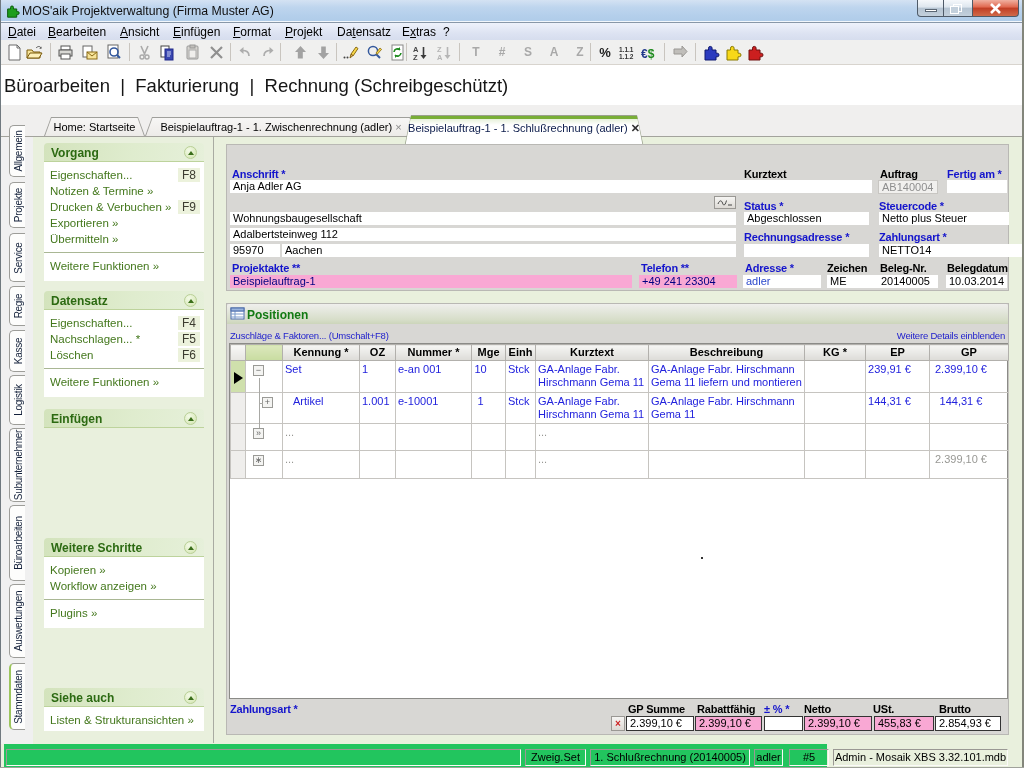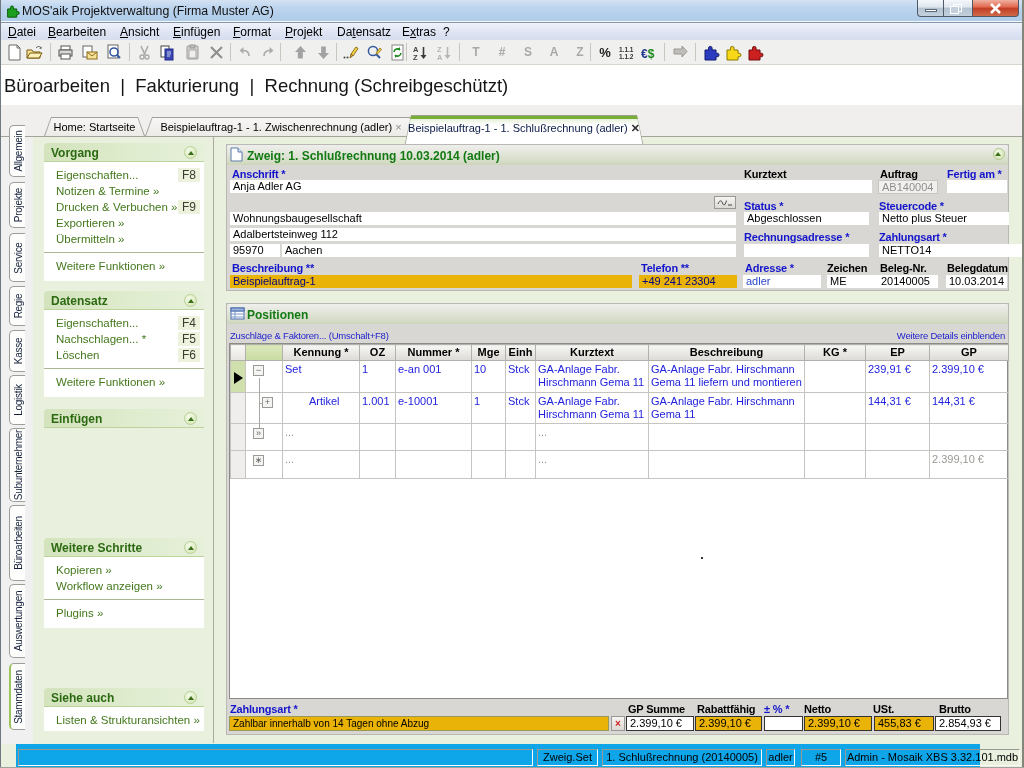--- a/index.html
+++ b/index.html
@@ -1,21 +1,21 @@
 <!DOCTYPE html>
 <html><head><meta charset="utf-8">
 <style>
 *{margin:0;padding:0;box-sizing:border-box}
 html,body{width:1024px;height:768px;overflow:hidden}
 body{font-family:"Liberation Sans",sans-serif;font-size:11px;position:relative;background:#e9f0dd}
 .ab{position:absolute}
 .bl{position:absolute;font-weight:bold;color:#1414cc;white-space:nowrap;letter-spacing:-0.2px}
 .bk{position:absolute;font-weight:bold;color:#000;white-space:nowrap;letter-spacing:-0.2px}
 .f{position:absolute;background:#fff;height:13px;line-height:13px;padding:0 3px;white-space:nowrap;overflow:hidden;color:#000}
-.fy{background:#eab308}
+.fy{background:#f9a8d4}
 .navy{color:#000080}
 
 #titlebar{position:absolute;left:0;top:0;width:1024px;height:21px;background:linear-gradient(#d4e2f3 0,#bed5ee 35%,#b4cfeb 75%,#b0cce9)}
 #titlebar .tline1{position:absolute;left:0;top:21px;width:1024px;height:1px;background:#f2f7fc}
 #titlebar .tline2{position:absolute;left:0;top:22px;width:1024px;height:1px;background:#8897a8}
 #ttext{position:absolute;left:22px;top:4px;font-size:12.3px;color:#101010;white-space:nowrap}
 .wbtn{position:absolute;top:0;height:17px;border:1px solid #4e5a68;border-top:none}
 #bmin{left:917px;width:27px;border-radius:0 0 0 4px;background:linear-gradient(#f5f8fb,#dde6ee 45%,#b5c4d2 50%,#c3d0dc)}
 #bmax{left:943px;width:30px;background:linear-gradient(#f5f8fb,#dde6ee 45%,#b5c4d2 50%,#c3d0dc)}
 #bclose{left:972px;width:47px;border-radius:0 0 4px 0;background:linear-gradient(#f0b0a0,#e0674e 45%,#c03d24 50%,#d06a4a)}
@@ -45,43 +45,43 @@
 #lstrip{position:absolute;left:0;top:137px;width:33px;height:607px;background:#f0f0f0}
 .vtab{position:absolute;left:9px;width:16px;background:#fdfdfc;border:1px solid #9d9d99;border-right:none;border-radius:5px 0 0 5px}
 .vtab span{position:absolute;left:50%;top:50%;transform:translate(-50%,-50%) rotate(-90deg);font-size:10px;letter-spacing:-0.3px;color:#13203a;white-space:nowrap}
 
 .sbox{position:absolute;left:44px;width:160px}
 .shead{position:relative;height:19px;background:linear-gradient(100deg,#d3e3bc,#dfecce 55%,#e6f0da);border-bottom:1px solid #bdd39c;border-radius:4px 4px 0 0}
 .shead b{position:absolute;left:7px;top:3px;font-size:12px;color:#2c6a12}
 .shead .cbtn{position:absolute;right:7px;top:3px;width:13px;height:13px;border-radius:50%;background:radial-gradient(circle at 35% 30%,#f2f9e6,#d2e5ae);border:1px solid #b9cf96}
 .shead .cbtn:after{content:"";position:absolute;left:3px;top:4px;border-left:3px solid transparent;border-right:3px solid transparent;border-bottom:4px solid #3a6e1a}
 .sbody{position:relative;background:#fff;padding-top:5px}
-.srow{position:relative;height:16px;line-height:16px;padding-left:12px;color:#44781d;font-size:11.5px;white-space:nowrap}
+.srow{position:relative;height:16px;line-height:16px;padding-left:6px;color:#44781d;font-size:11.5px;white-space:nowrap}
 .srow .kb{position:absolute;right:4px;top:1px;height:14px;line-height:14px;padding:0 4px;background:#ecf2dc;color:#3c3c30;font-size:12px}
 .ssep{height:1px;background:#a9b794;margin:5px 0 5px 0}
 .spad{height:7px}
 
 #gutter{position:absolute;left:213px;top:137px;width:1px;height:606px;background:#a9aba2}
 .panel{position:absolute;left:226px;width:783px;background:#d8d7d4;border:1px solid #b9b8b4}
 .phead{position:absolute;left:0;top:0;width:100%;height:20px;background:linear-gradient(#efefed,#d6ddc8 80%,#ccd5ba);border-radius:2px 2px 0 0}
 .phead b{position:absolute;left:20px;top:4px;font-size:12px;color:#137a13;white-space:nowrap}
 
 #ptable{border-collapse:collapse;table-layout:fixed;width:778px;font-size:11px;color:#2222dd}
 #ptable td{border:1px solid #c6c4c0;padding:2px 1px 0 2px;vertical-align:top;overflow:hidden;line-height:13px}
 #ptable .th td{background:linear-gradient(#f6f6f4,#dcdbd7);border:1px solid #b2b0ac;color:#000;font-weight:bold;text-align:center;height:16px;padding:1px 0 0 0}
 #ptable .th .tre{background:linear-gradient(#dce8bd,#c8dca0)}
 #ptable .th .sel{background:linear-gradient(#f8f8f6,#e6e5e1)}
 #ptable .sel{background:#efeeec;padding:0}
 #ptable .tre{padding:4px 0 0 0}
-#ptable .r{text-align:left;padding-right:18px}
+#ptable .r{text-align:center;padding-right:18px}
 #ptable .gy{color:#989894}
 .tbox{display:inline-block;width:11px;height:11px;border:1px solid #9a9a96;background:#f4f4f2;color:#666;font-size:9px;line-height:9px;text-align:center;vertical-align:top}
 .arr{margin:11px auto 0;width:0;height:0;border-top:6px solid transparent;border-bottom:6px solid transparent;border-left:9px solid #000}
 
-#statusbar{position:absolute;left:16px;top:744px;width:964px;height:24px;background:#0ea5e9}
+#statusbar{position:absolute;left:4px;top:744px;width:823px;height:24px;background:#22c55e}
 .seg{position:absolute;top:5px;height:17px;border:1px solid;border-color:#9a9894 #fbfaf8 #fbfaf8 #9a9894;text-align:center;line-height:15px;color:#000;white-space:nowrap;overflow:hidden}
 </style></head>
 <body>
 
 <div id="titlebar">
     <div class="tline1"></div>
     <div class="tline2"></div>
   </div>
 <svg class="ab" style="left:6px;top:4px" width="14" height="14" viewBox="0 0 17 17">
     <path d="M2 6h3.5V4.2a1.8 1.8 0 1 1 3.6 0V6H13v3.2h1.2a1.8 1.8 0 1 1 0 3.6H13V16H2z" fill="#1d9e1d" stroke="#0a5a0a" stroke-width="1.2"></path>
@@ -346,29 +346,20 @@
       </div>
 <div class="sbody">
         <div class="srow">Listen &amp; Strukturansichten »</div>
         <div class="spad" style="height:3px"></div>
       </div>
     </div>
 </div>
 <div id="gutter"></div>
 
 <div class="panel" style="top:144px;height:147px">
-<div class="phead">
-      <b style="color:#137a13">Zweig: 1. Schlußrechnung 10.03.2014 (adler)</b>
-<svg class="ab" style="left:3px;top:2px" width="13" height="15" viewBox="0 0 13 15">
-        <path d="M1 1h7l4 4v9H1z" fill="#fff" stroke="#5a7aaa"></path>
-        <path d="M8 1v4h4" fill="#dce8f5" stroke="#5a7aaa"></path>
-      </svg>
-<div class="ab" style="right:3px;top:3px;width:12px;height:12px;border-radius:50%;background:radial-gradient(circle at 35% 30%,#f2f9e6,#cfe2aa);border:1px solid #b2c890"></div>
-<div class="ab" style="right:7px;top:7px;border-left:3px solid transparent;border-right:3px solid transparent;border-bottom:4px solid #3a6e1a"></div>
-</div>
 <div class="bl" style="left:5px;top:23px">Anschrift *</div>
 <div class="bk" style="left:517px;top:23px">Kurztext</div>
 <div class="bk" style="left:653px;top:23px">Auftrag</div>
 <div class="bl" style="left:720px;top:23px">Fertig am *</div>
 <div class="f" style="left:3px;top:35px;width:506px">Firma</div>
 <div class="f" style="left:515px;top:35px;width:130px"></div>
 <div class="f" style="left:651px;top:35px;width:60px;background:#f1f0ee;color:#8e8e8e;border:1px solid #c8c6c2;height:14px">AB140004</div>
 <div class="f" style="left:720px;top:35px;width:60px"></div>
 <div class="f" style="left:3px;top:35px;width:574px">Anja Adler AG</div>
 <div class="ab" style="left:487px;top:51px;width:22px;height:13px;background:linear-gradient(#f6f5f3,#dddad5);border:1px solid #9a9894"><svg width="20" height="11" viewBox="0 0 20 11">
@@ -380,21 +371,21 @@
 <div class="f" style="left:3px;top:67px;width:506px">Wohnungsbaugesellschaft</div>
 <div class="f" style="left:517px;top:67px;width:125px">Abgeschlossen</div>
 <div class="f" style="left:652px;top:67px;width:130px">Netto plus Steuer</div>
 <div class="f" style="left:3px;top:83px;width:506px">Adalbertsteinweg 112</div>
 <div class="bl" style="left:517px;top:86px">Rechnungsadresse *</div>
 <div class="bl" style="left:652px;top:86px">Zahlungsart *</div>
 <div class="f" style="left:3px;top:99px;width:50px">95970</div>
 <div class="f" style="left:55px;top:99px;width:454px">Aachen</div>
 <div class="f" style="left:517px;top:99px;width:125px"></div>
 <div class="f" style="left:652px;top:99px;width:154px">NETTO14</div>
-<div class="bl" style="left:5px;top:117px">Beschreibung **</div>
+<div class="bl" style="left:5px;top:117px">Projektakte **</div>
 <div class="bl" style="left:414px;top:117px">Telefon **</div>
 <div class="bl" style="left:518px;top:117px">Adresse *</div>
 <div class="bk" style="left:600px;top:117px">Zeichen</div>
 <div class="bk" style="left:653px;top:117px">Beleg-Nr.</div>
 <div class="bk" style="left:720px;top:117px">Belegdatum</div>
 <div class="f fy navy" style="left:3px;top:130px;width:402px">Beispielauftrag-1</div>
 <div class="f fy navy" style="left:412px;top:130px;width:98px">+49 241 23304</div>
 <div class="f" style="left:516px;top:130px;width:78px;color:#2b48cc">adler</div>
 <div class="f" style="left:600px;top:130px;width:61px">ME</div>
 <div class="f" style="left:651px;top:130px;width:60px">20140005</div>
@@ -455,21 +446,21 @@
             <td>Stck</td>
             <td>GA-Anlage Fabr. Hirschmann Gema 11</td>
             <td>GA-Anlage Fabr. Hirschmann Gema 11 liefern und montieren</td>
             <td></td>
             <td class="r">239,91 €</td>
             <td class="r">2.399,10 €</td>
           </tr>
 <tr style="height:31px">
             <td class="sel"></td>
             <td class="tre"><span class="tbox" style="margin-left:16px">+</span></td>
-            <td style="padding-left:26px">Artikel</td>
+            <td style="padding-left:10px">Artikel</td>
             <td>1.001</td>
             <td>e-10001</td>
             <td class="r">1</td>
             <td>Stck</td>
             <td>GA-Anlage Fabr. Hirschmann Gema 11</td>
             <td>GA-Anlage Fabr. Hirschmann Gema 11</td>
             <td></td>
             <td class="r">144,31 €</td>
             <td class="r">144,31 €</td>
           </tr>
@@ -506,21 +497,20 @@
 <div class="ab" style="left:29px;top:34px;width:1px;height:50px;background:#a8a8a4"></div>
 <div class="ab" style="left:30px;top:59px;width:3px;height:1px;background:#a8a8a4"></div>
 </div>
 <div class="bl" style="left:3px;top:399px">Zahlungsart *</div>
 <div class="bk" style="left:401px;top:399px">GP Summe</div>
 <div class="bk" style="left:470px;top:399px">Rabattfähig</div>
 <div class="bl" style="left:537px;top:399px">± % *</div>
 <div class="bk" style="left:577px;top:399px">Netto</div>
 <div class="bk" style="left:646px;top:399px">USt.</div>
 <div class="bk" style="left:712px;top:399px">Brutto</div>
-<div class="f fy" style="left:2px;top:412px;width:380px;height:15px;line-height:14px;border:1px solid #98985a;font-size:10px">Zahlbar innerhalb von 14 Tagen ohne Abzug</div>
 <div class="ab" style="left:384px;top:412px;width:14px;height:15px;background:linear-gradient(#f6f5f3,#ddd9d4);border:1px solid #9a9894;color:#cc2222;font-weight:bold;font-size:10px;text-align:center;line-height:13px">×</div>
 <div class="f" style="left:399px;top:412px;width:68px;height:15px;line-height:13px;border:1px solid #333">2.399,10 €</div>
 <div class="f fy" style="left:468px;top:412px;width:67px;height:15px;line-height:13px;border:1px solid #333">2.399,10 €</div>
 <div class="f" style="left:537px;top:412px;width:39px;height:15px;line-height:13px;border:1px solid #333"></div>
 <div class="f fy" style="left:577px;top:412px;width:68px;height:15px;line-height:13px;border:1px solid #333">2.399,10 €</div>
 <div class="f fy" style="left:647px;top:412px;width:60px;height:15px;line-height:13px;border:1px solid #333">455,83 €</div>
 <div class="f" style="left:708px;top:412px;width:66px;height:15px;line-height:13px;border:1px solid #333">2.854,93 €</div>
 </div>
 
 <div id="statusbar">

